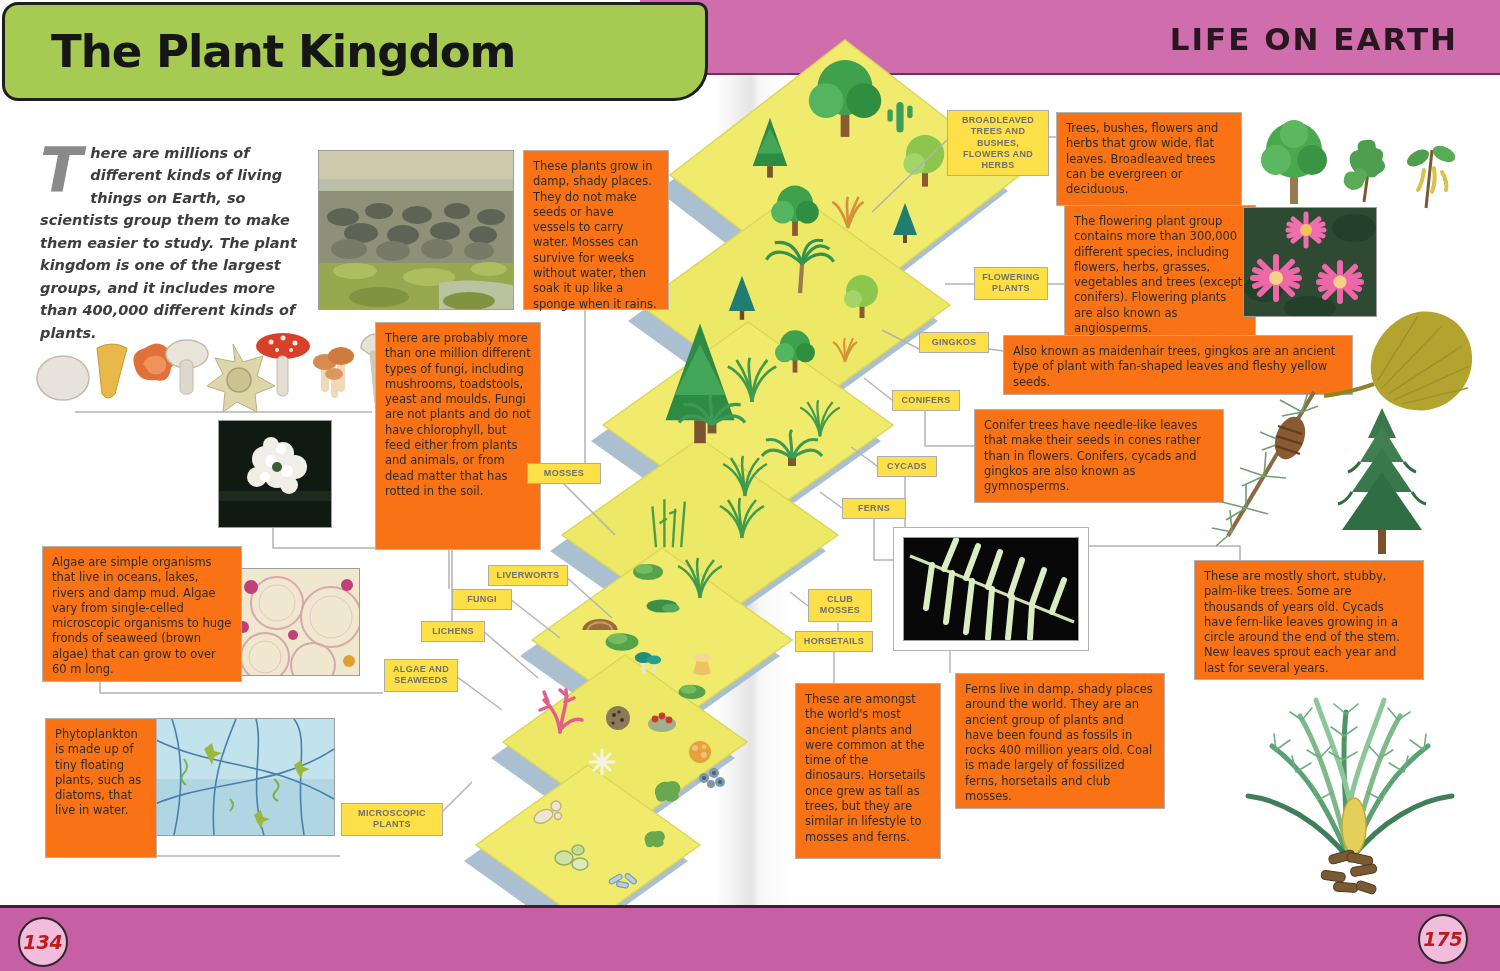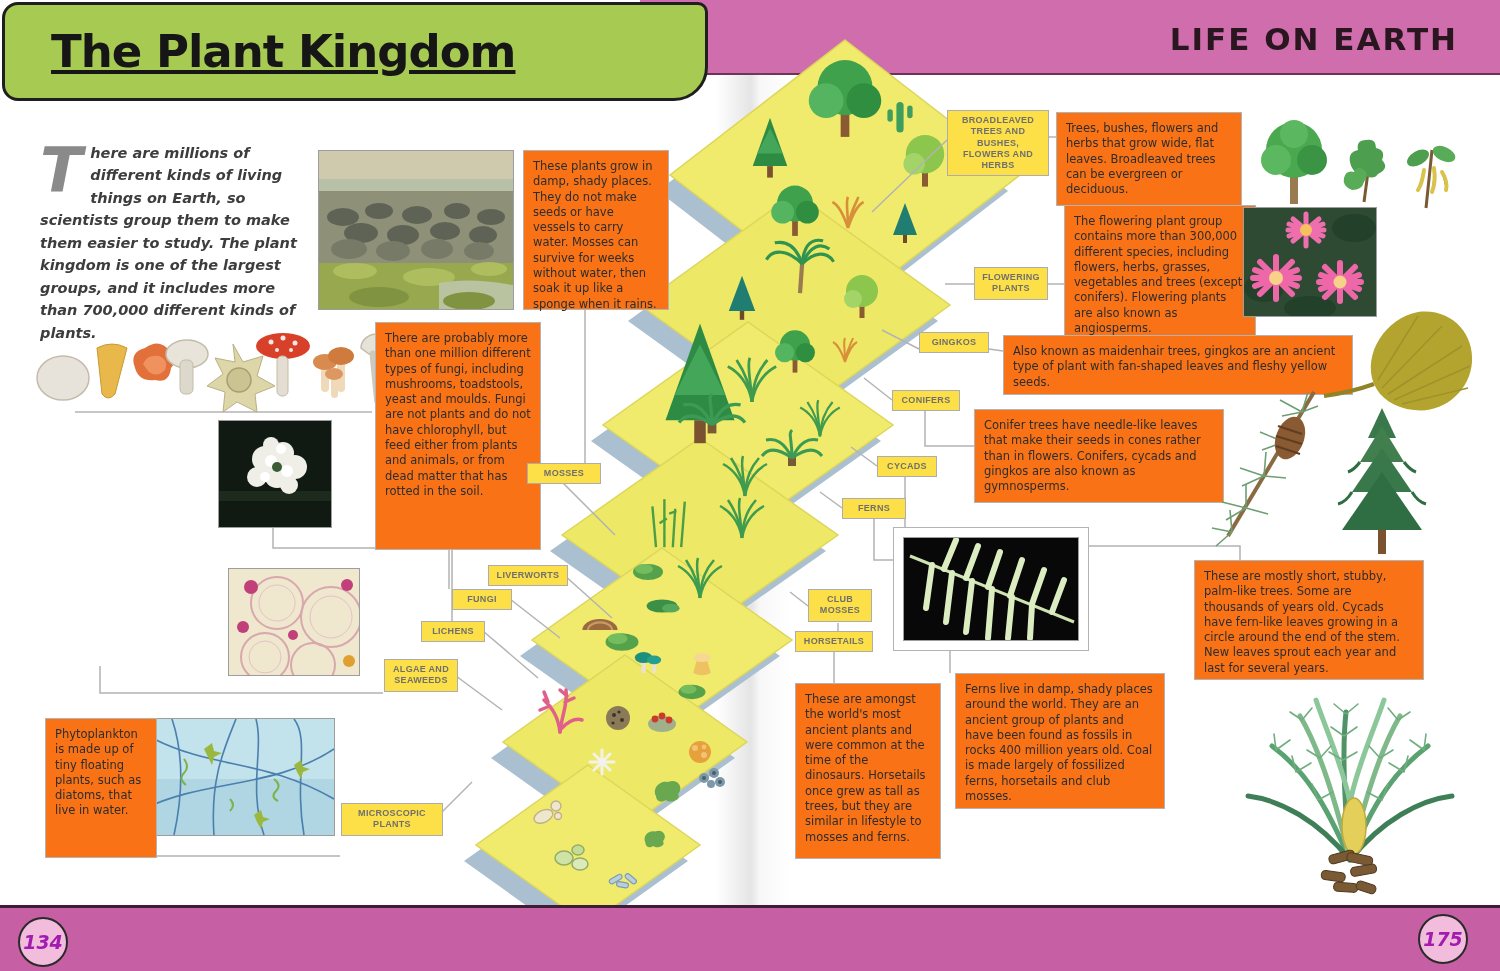--- a/index.html
+++ b/index.html
@@ -6,25 +6,25 @@
   .canvas{position:relative;width:1500px;height:971px;background:#ffffff;overflow:hidden;
           font-family:"DejaVu Sans","Liberation Sans",sans-serif;}
   
   .pink-bar{position:absolute;left:640px;top:0;width:860px;height:73px;background:#cf6dad;
             border-bottom:2px solid #6e3258;z-index:0;}
   .section-title{position:absolute;right:42px;top:21px;font-size:31px;font-weight:bold;
                  color:#2a161f;letter-spacing:2px;z-index:2;}
   .green-banner{position:absolute;left:2px;top:2px;width:700px;height:93px;background:#a7ca52;
                 border:3px solid #1f1f1f;border-radius:16px 10px 34px 16px;z-index:2;}
   .page-title{position:absolute;left:46px;top:20px;font-size:45px;font-weight:bold;color:#161616;
-              letter-spacing:-1px;text-decoration:underline;}
+              letter-spacing:-1px;}
   .footer-bar{position:absolute;left:0;top:905px;width:1500px;height:66px;background:#c75fa4;
               border-top:3px solid #3f1d36;z-index:3;}
   .page-circle{position:absolute;width:46px;height:46px;border-radius:50%;background:#f2bcdc;
-               border:2px solid #2a2a2a;color:#a21caf;font-weight:bold;font-style:italic;font-size:19px;
+               border:2px solid #2a2a2a;color:#b91c1c;font-weight:bold;font-style:italic;font-size:19px;
                display:flex;align-items:center;justify-content:center;z-index:4;}
   .spine{position:absolute;left:716px;top:73px;width:76px;height:832px;z-index:1;pointer-events:none;
          background:linear-gradient(90deg,rgba(0,0,0,0) 0%,rgba(90,90,90,0.16) 46%,rgba(160,160,160,0.08) 58%,rgba(0,0,0,0) 100%);}
   
   .intro{position:absolute;left:40px;top:142px;width:272px;color:#3d3d3d;font-size:14.5px;
          line-height:1.55;font-weight:bold;font-style:italic;z-index:2;}
   .dropcap{float:left;font-size:62px;line-height:0.8;color:#8a8a8a;font-weight:bold;font-style:italic;
            margin:4px 8px 0 0;}
   
   .text-box{position:absolute;background:#f97316;border:1.5px solid #b3b3b3;padding:8px 9px;
@@ -284,21 +284,21 @@
       <polyline points="842,508 820,492"></polyline>
       <polyline points="874,518 874,560 895,560"></polyline>
       <polyline points="950,650 950,673"></polyline>
       <polyline points="808,606 790,592"></polyline>
       <polyline points="838,623 838,631"></polyline>
       <polyline points="834,651 834,683"></polyline>
     </g>
   </svg>
 
   <div class="intro">
-    <span class="dropcap">T</span><span>here are millions of different kinds of living things on Earth, so scientists group them to make them easier to study. The plant kingdom is one of the largest groups, and it includes more than 700,000 different kinds of plants.</span>
+    <span class="dropcap">T</span><span>here are millions of different kinds of living things on Earth, so scientists group them to make them easier to study. The plant kingdom is one of the largest groups, and it includes more than 400,000 different kinds of plants.</span>
   </div>
 
   <div class="photo" style="left:318px;top:150px;width:194px;height:158px;">
     <svg width="194" height="158" viewBox="0 0 194 158">
       <rect width="194" height="42" fill="#cfc9ae"></rect>
       <rect y="28" width="194" height="16" fill="#b9c0a8"></rect>
       <rect y="40" width="194" height="118" fill="#8e9078"></rect>
       <g fill="#5f6355">
           <ellipse cx="24" cy="66" rx="16" ry="9"></ellipse>
           <ellipse cx="60" cy="60" rx="14" ry="8"></ellipse>
@@ -431,20 +431,23 @@
         </g>
     </svg>
   </div>
 
   <div class="text-box" style="left:523px;top:150px;width:126px;height:142px;">
     <span>These plants grow in damp, shady places. They do not make seeds or have vessels to carry water. Mosses can survive for weeks without water, then soak it up like a sponge when it rains.</span>
   </div>
   <div class="text-box" style="left:375px;top:322px;width:146px;height:210px;">
     <span>There are probably more than one million different types of fungi, including mushrooms, toadstools, yeast and moulds. Fungi are not plants and do not have chlorophyll, but feed either from plants and animals, or from dead matter that has rotted in the soil.</span>
   </div>
+  <div class="text-box" style="left:42px;top:546px;width:180px;height:118px;">
+    <span>Algae are simple organisms that live in oceans, lakes, rivers and damp mud. Algae vary from single-celled microscopic organisms to huge fronds of seaweed (brown algae) that can grow to over 60 m long.</span>
+  </div>
   <div class="text-box" style="left:45px;top:718px;width:92px;height:122px;">
     <span>Phytoplankton is made up of tiny floating plants, such as diatoms, that live in water.</span>
   </div>
 
   <div class="label-box" style="left:527px;top:463px;width:62px;">MOSSES</div>
   <div class="label-box" style="left:488px;top:565px;width:68px;">LIVERWORTS</div>
   <div class="label-box" style="left:452px;top:589px;width:48px;">FUNGI</div>
   <div class="label-box" style="left:421px;top:621px;width:52px;">LICHENS</div>
   <div class="label-box" style="left:384px;top:659px;width:62px;">ALGAE AND SEAWEEDS</div>
   <div class="label-box" style="left:341px;top:803px;width:90px;">MICROSCOPIC PLANTS</div>

